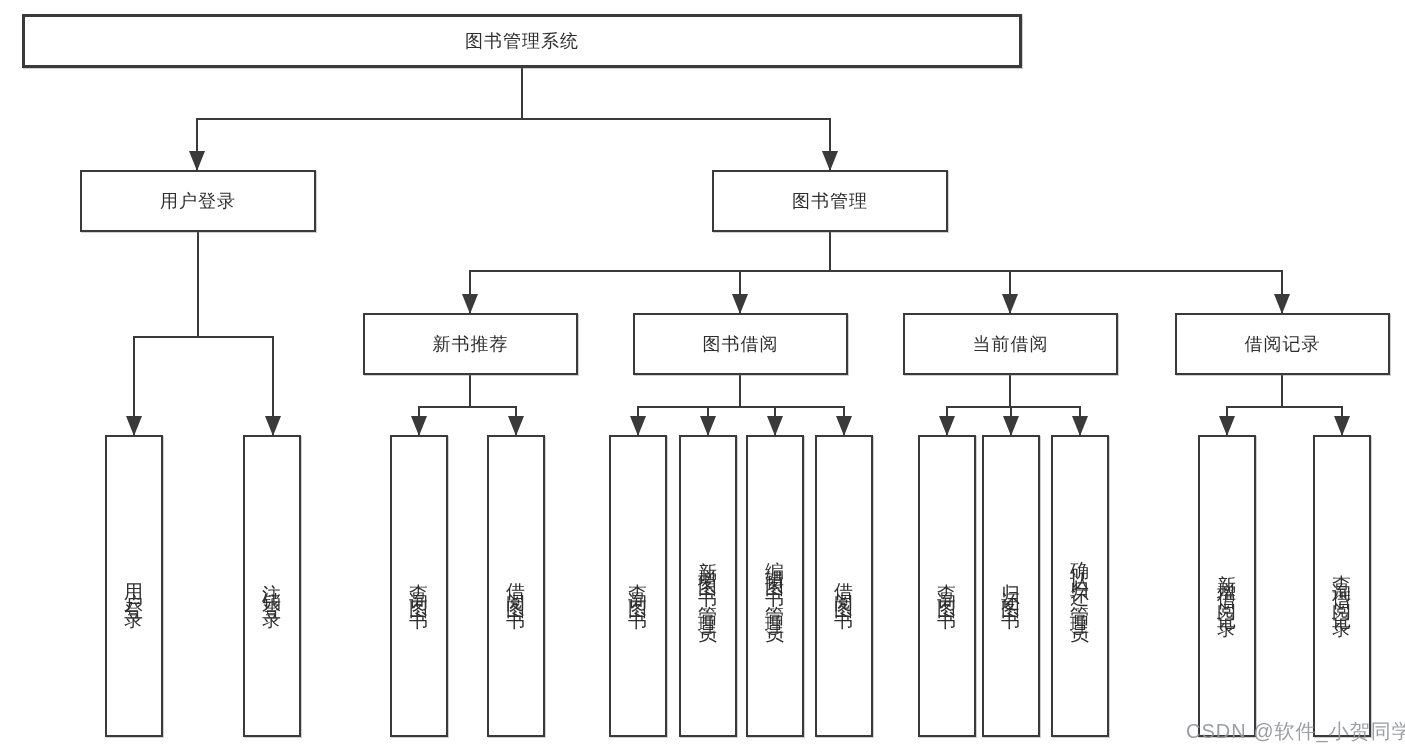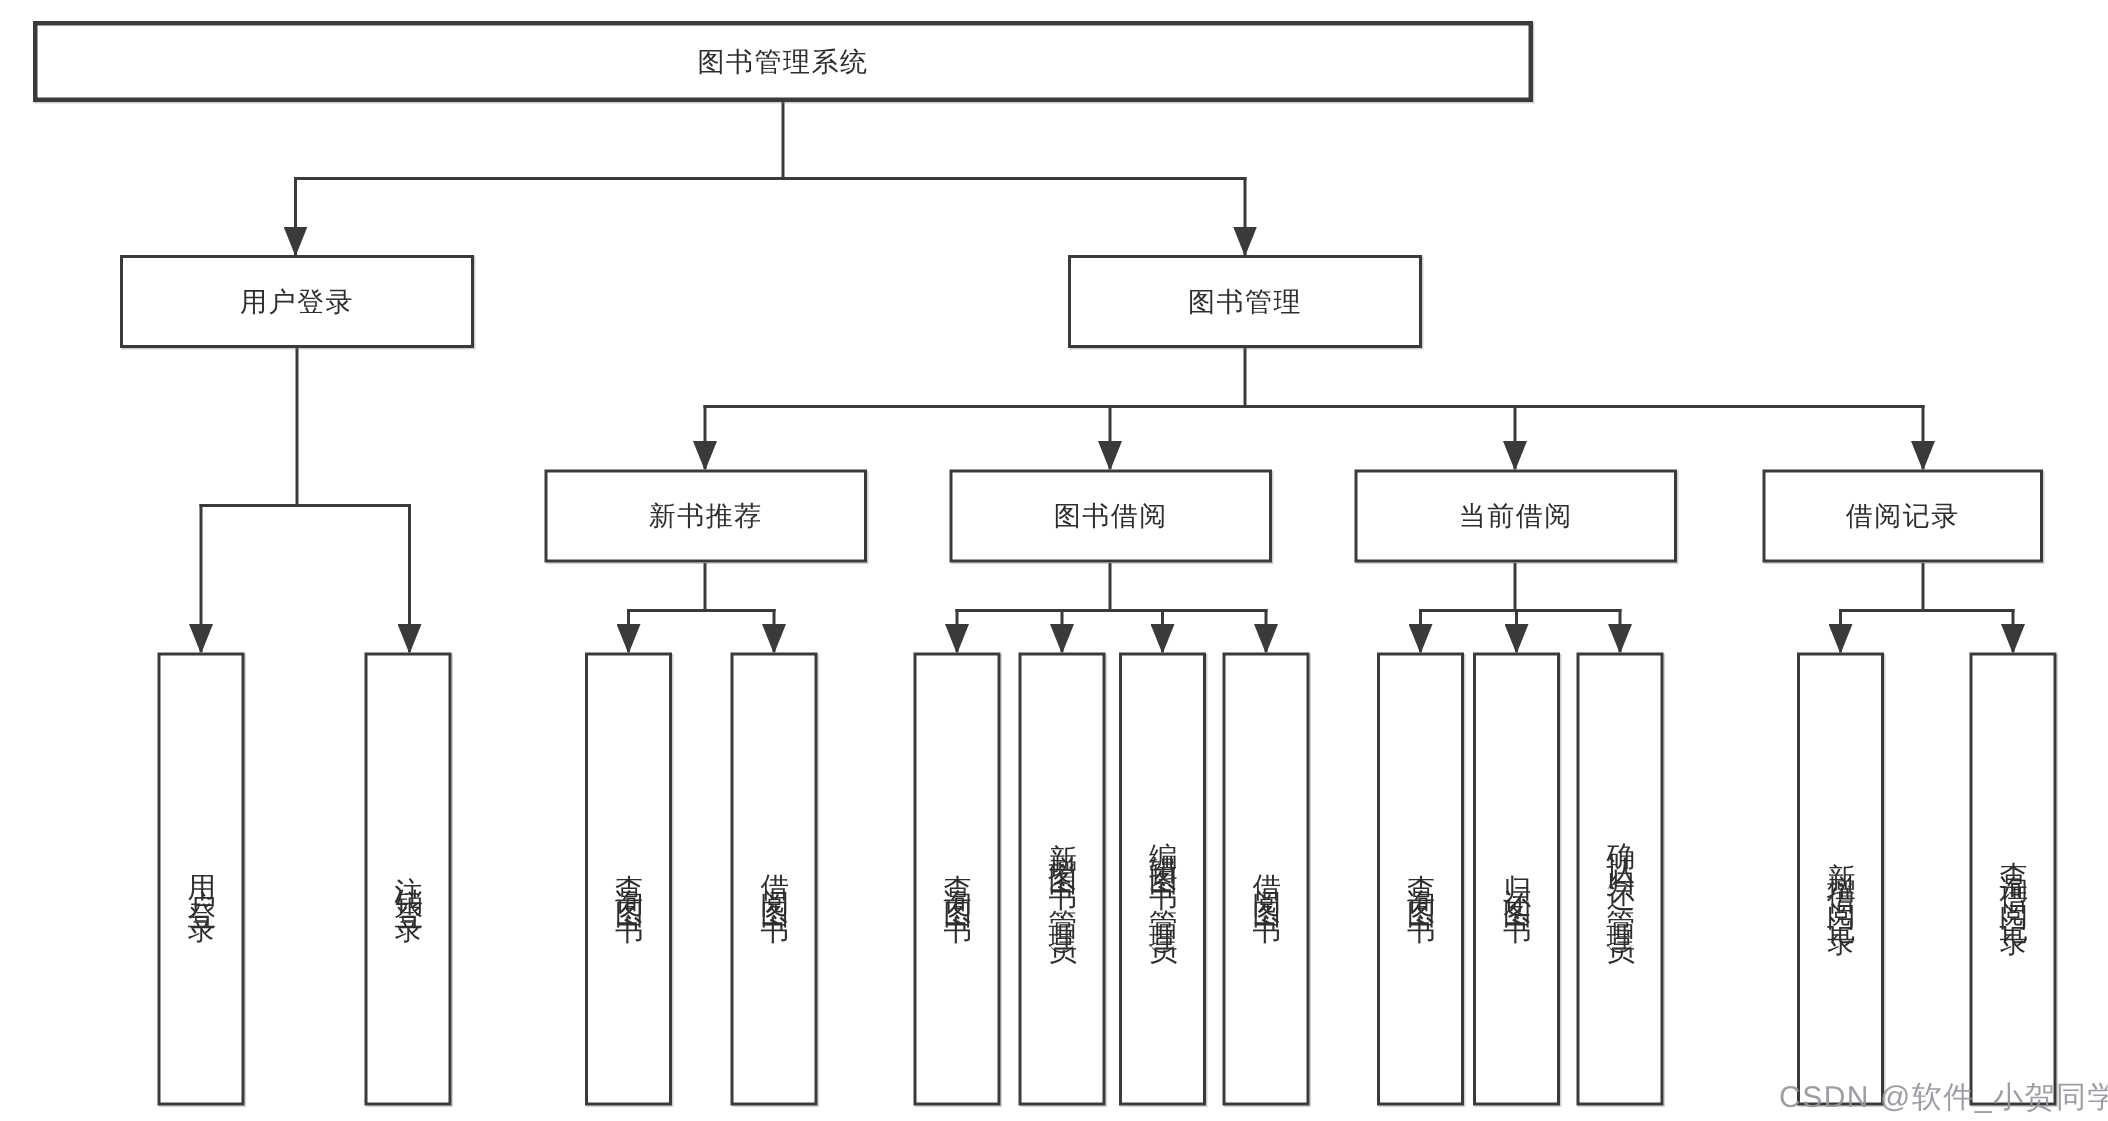--- a/index.html
+++ b/index.html
@@ -134,21 +134,21 @@
 
   <div class="node" style="left:363px;top:313px;width:215px;height:62px">
     <span class="hlabel">新书推荐</span>
   </div>
   <div class="node" style="left:903px;top:313px;width:215px;height:62px">
     <span class="hlabel">当前借阅</span>
   </div>
   <div class="node" style="left:633px;top:313px;width:215px;height:62px">
     <span class="hlabel">图书借阅</span>
   </div>
-  <div class="node" style="left:1175px;top:313px;width:187px;height:62px">
+  <div class="node" style="left:1175px;top:313px;width:215px;height:62px">
     <span class="hlabel">借阅记录</span>
   </div>
 
   <div class="node" style="left:105px;top:435px;width:58px;height:302px">
     <span class="vlabel">用户登录</span>
   </div>
   <div class="node" style="left:243px;top:435px;width:58px;height:302px">
     <span class="vlabel">注销登录</span>
   </div>
 

